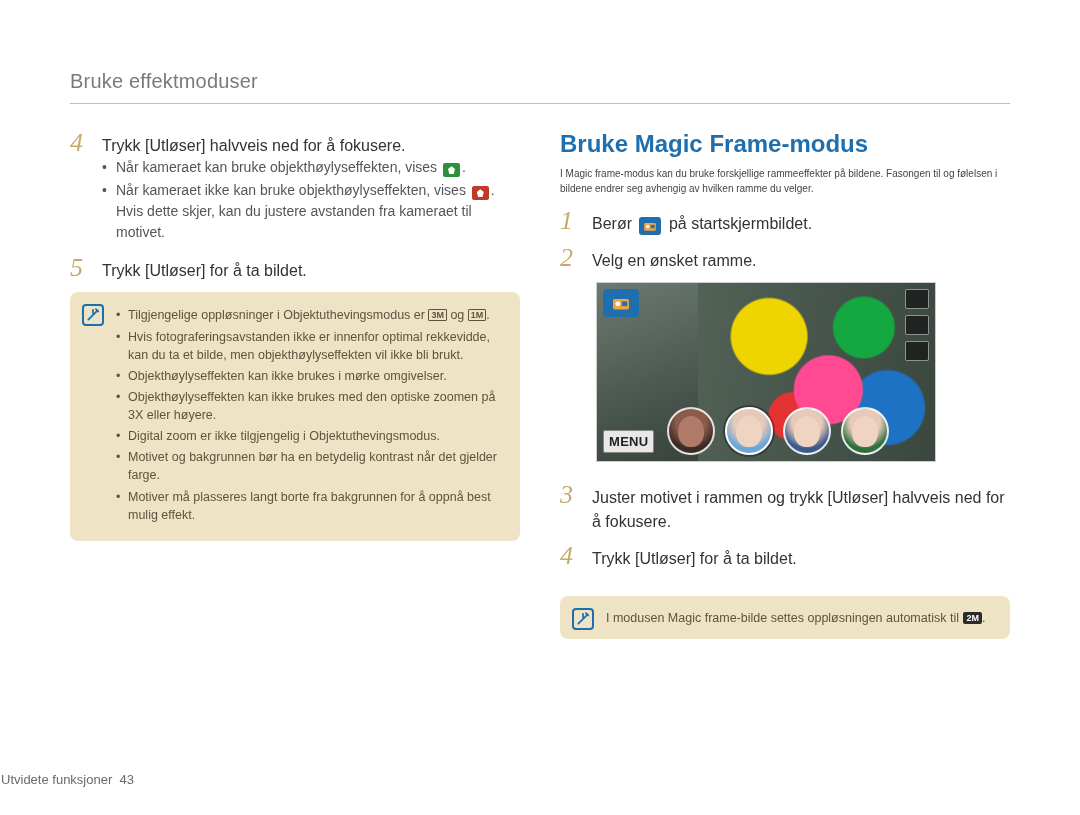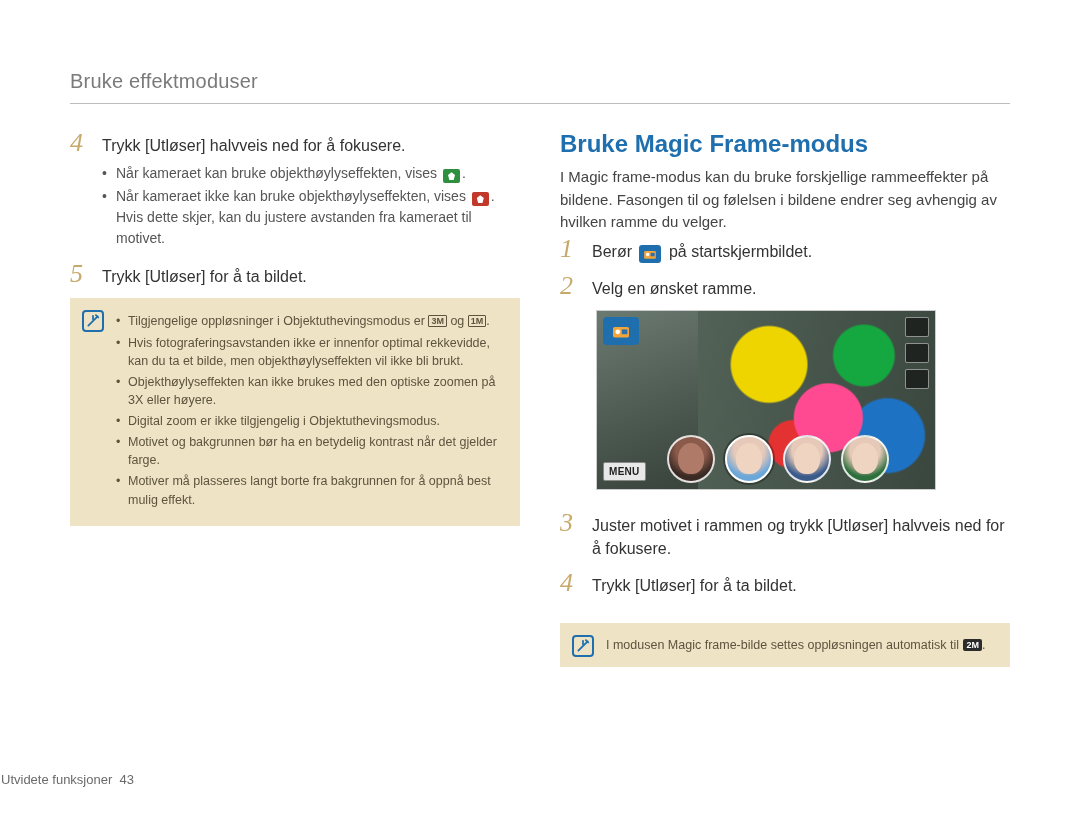--- a/index.html
+++ b/index.html
@@ -44,21 +44,20 @@
     font-style: italic;
     color: #c7a96b;
     font-family: Georgia, 'Times New Roman', serif;
     line-height: 1;
     min-width: 20px;
   }
   .step-body { padding-top: 4px; }
   .bold { font-weight: 400; }
   .sub-bullets {
     list-style: none;
-    margin-top: 6px;
     padding-left: 0;
   }
   .sub-bullets li {
     position: relative;
     padding-left: 14px;
     font-size: 14px;
     line-height: 1.5;
     color: #555;
     margin-bottom: 2px;
   }
@@ -81,21 +80,21 @@
   }
   .icon-green { background: #2e8f3e; }
   .icon-red   { background: #c0392b; }
   .icon-tiny-inner {
     width: 7px; height: 8px;
     background: #fff;
     clip-path: polygon(50% 0, 100% 35%, 80% 100%, 20% 100%, 0 35%);
   }
   .note-box {
     background: #efe3c6;
-    border-radius: 0;
+    border-radius: 8px;
     padding: 14px 16px 14px 46px;
     position: relative;
     margin-top: 10px;
   }
   .note-box.small-pad { padding-top: 12px; padding-bottom: 12px; }
   .note-icon {
     position: absolute;
     left: 12px; top: 12px;
     width: 22px; height: 22px;
     border: 2px solid #1f6fae;
@@ -143,24 +142,24 @@
     vertical-align: 1px;
     line-height: 10px;
   }
   .section-title {
     color: #1f6fae;
     font-size: 24px;
     font-weight: 700;
     margin-bottom: 8px;
   }
   .para {
-    font-size: 15px;
+    font-size: 10px;
     line-height: 1.5;
     color: #444;
-    margin-bottom: 2px;
+    margin-bottom: 12px;
   }
   .home-icon {
     display: inline-flex;
     width: 22px; height: 18px;
     background: #1f6fae;
     border-radius: 3px;
     align-items: center; justify-content: center;
     vertical-align: -3px;
     margin: 0 3px;
   }
@@ -201,21 +200,21 @@
   .stack-item {
     width: 24px; height: 20px;
     background: rgba(20,20,20,0.7);
     border: 1px solid rgba(255,255,255,0.5);
     border-radius: 2px;
   }
   .menu-chip {
     position: absolute; left: 6px; bottom: 8px;
     background: #e8e8e8;
     color: #222;
-    font-size: 10px;
+    font-size: 13px;
     font-weight: 700;
     padding: 3px 5px;
     border-radius: 2px;
     border: 1px solid #888;
     letter-spacing: 0.3px;
   }
   .thumbs {
     position: absolute;
     left: 70px; bottom: 6px;
     display: flex; gap: 10px;
@@ -301,20 +300,21 @@
           </svg>
         </div>
         <ul class="note-list">
           <li>
             <span>Tilgjengelige oppløsninger i Objektuthevingsmodus er</span>
             <span class="glyph-outline">3M</span>
             <span>og</span>
             <span class="glyph-outline">1M</span>.
           </li>
           <li>Hvis fotograferingsavstanden ikke er innenfor optimal rekkevidde, kan du ta et bilde, men objekthøylyseffekten vil ikke bli brukt.</li>
+          <li>Objekthøylyseffekten kan ikke brukes i mørke omgivelser.</li>
           <li>Objekthøylyseffekten kan ikke brukes med den optiske zoomen på 3X eller høyere.</li>
           <li>Digital zoom er ikke tilgjengelig i Objektuthevingsmodus.</li>
           <li>Motivet og bakgrunnen bør ha en betydelig kontrast når det gjelder farge.</li>
           <li>Motiver må plasseres langt borte fra bakgrunnen for å oppnå best mulig effekt.</li>
         </ul>
       </div>
     </div>
 
     <div class="col">
 

